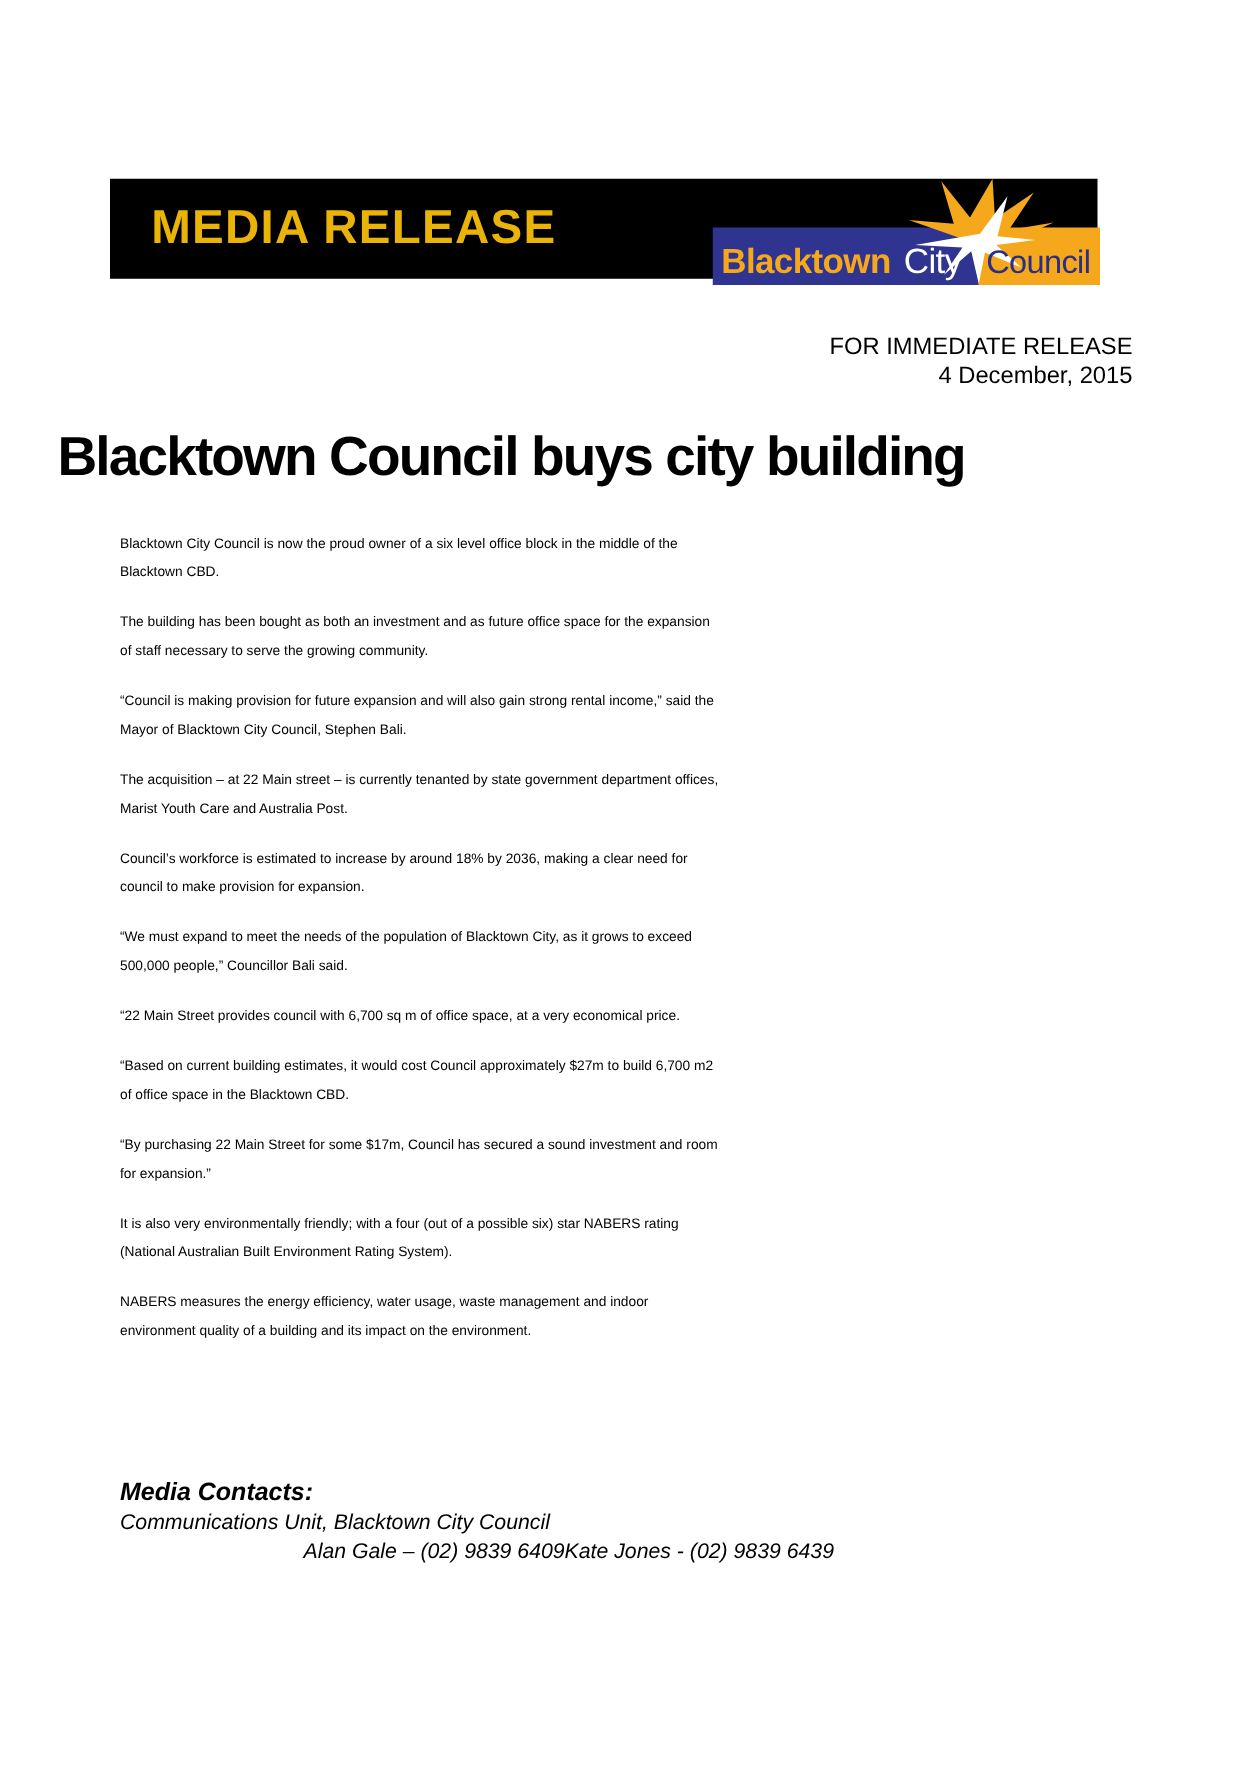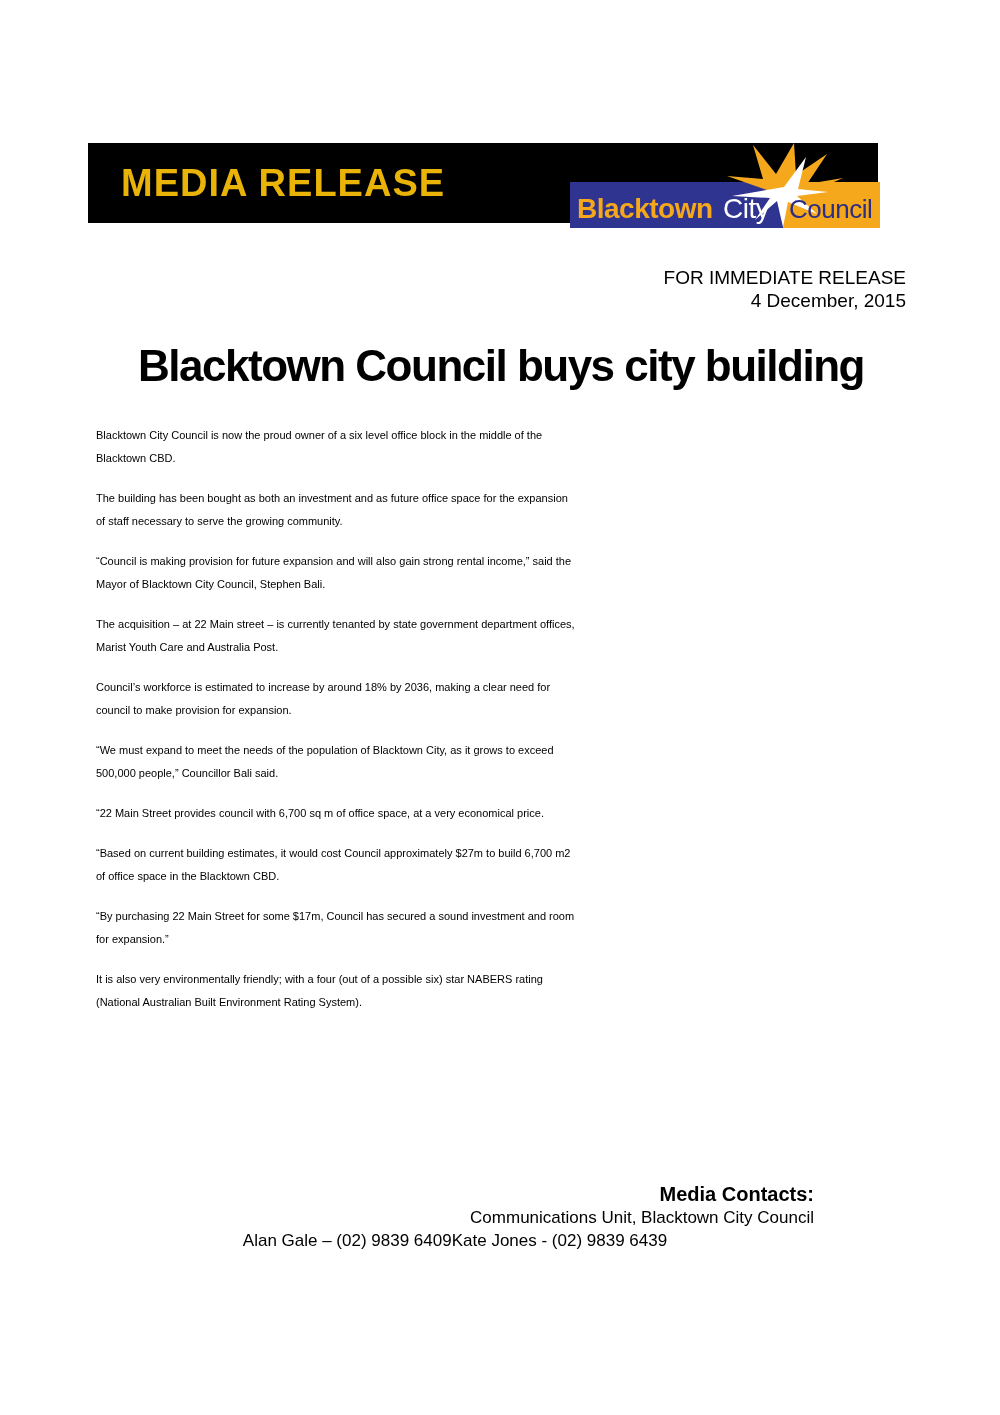--- a/index.html
+++ b/index.html
@@ -15,31 +15,31 @@
     position:absolute; left:33px; top:50%; transform:translateY(-50%);
     color:#eab308; font-weight:bold; font-size:38px; letter-spacing:1px;
     white-space:nowrap;
   }
   .logo { position:absolute; left:482px; top:0px; width:310px; height:86px; }
   .release-info {
     position:absolute; top:266px; left:96px; width:810px; text-align:right;
     font-weight:normal; font-size:19px; line-height:23px;
   }
   .headline {
-    position:absolute; top:341px; left:46px; width:910px; text-align:center;
+    position:absolute; top:341px; left:46px; width:910px; 
     font-weight:bold; font-size:44px; letter-spacing:-1.5px; white-space:nowrap;
     margin:0;
   }
   .body-text {
     position:absolute; top:424px; left:96px; width:870px;
     font-size:11px; line-height:23px;
   }
   .body-text p { margin:0 0 17px 0; white-space:pre-line; }
   .contacts {
-    position:absolute; top:1181px; left:96px; width:718px; text-align:right;
+    position:absolute; top:1181px; left:96px; width:718px; text-align:left;font-style:italic;
   }
   .contacts-heading { font-size:20px; font-weight:bold; line-height:26px; margin:0; }
   .contacts-line { font-size:17px; line-height:22px; }
   .contacts-phones {
     display:flex; justify-content:center; 
     font-size:17px; line-height:23px; white-space:nowrap;
   }
 </style>
 </head>
 <body>
@@ -84,20 +84,22 @@
 council to make provision for expansion.</p>
     <p>“We must expand to meet the needs of the population of Blacktown City, as it grows to exceed
 500,000 people,” Councillor Bali said.</p>
     <p>“22 Main Street provides council with 6,700 sq m of office space, at a very economical price.</p>
     <p>“Based on current building estimates, it would cost Council approximately $27m to build 6,700 m2
 of office space in the Blacktown CBD.</p>
     <p>“By purchasing 22 Main Street for some $17m, Council has secured a sound investment and room
 for expansion.”</p>
     <p>It is also very environmentally friendly; with a four (out of a possible six) star NABERS rating
 (National Australian Built Environment Rating System).</p>
+    <p>NABERS measures the energy efficiency, water usage, waste management and indoor
+environment quality of a building and its impact on the environment.</p>
   </div>
 
   <div class="contacts">
     <p class="contacts-heading">Media Contacts:</p>
     <div class="contacts-line">Communications Unit, Blacktown City Council</div>
     <div class="contacts-phones">
       <span>Alan Gale – (02) 9839 6409</span>
       <span>Kate Jones - (02) 9839 6439</span>
     </div>
   </div>

